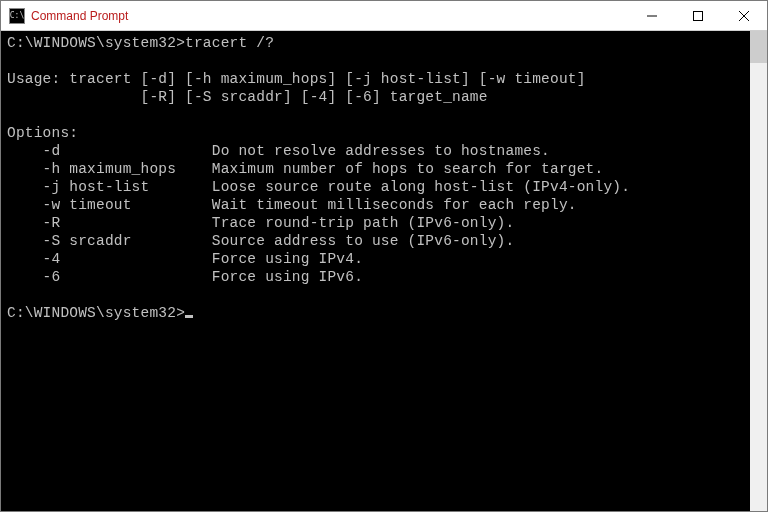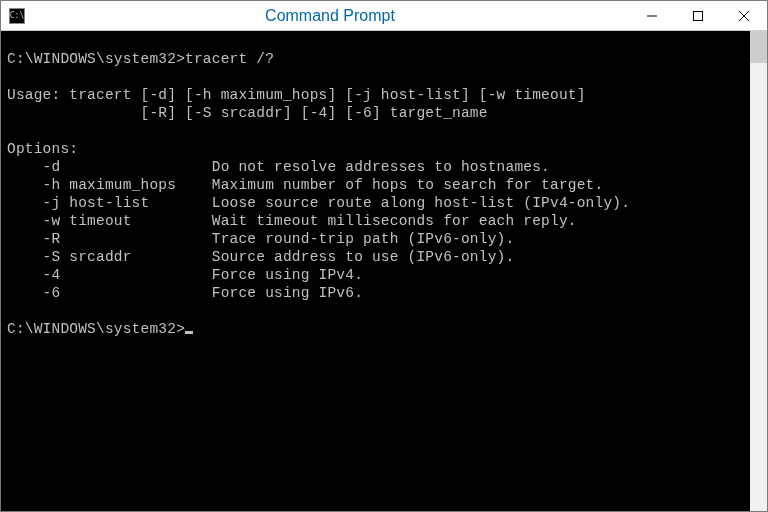--- a/index.html
+++ b/index.html
@@ -37,24 +37,23 @@
       background: #000000;
       display: flex;
       align-items: center;
       justify-content: center;
       font-size: 8px;
       color: #c0c0c0;
       font-family: monospace;
       border: 1px solid #888;
     }
     .title-text {
-      font-size: 16px;
-      color: #0369a1;
+      font-size: 12px;
+      color: #b91c1c;
       flex: 1;
-      text-align: center;
     }
     .window-controls {
       display: flex;
       height: 100%;
     }
     .win-btn {
       width: 46px;
       height: 29px;
       display: flex;
       align-items: center;
@@ -72,21 +71,21 @@
       display: flex;
       background: #000000;
     }
     .terminal {
       flex: 1;
       background: #000000;
       color: #c0c0c0;
       font-family: Consolas, 'Courier New', monospace;
       font-size: 14.5px;
       line-height: 1.24;
-      padding: 20px 6px;
+      padding: 4px 6px;
       white-space: pre;
       overflow: hidden;
       letter-spacing: 0.2px;
     }
     .scrollbar {
       width: 17px;
       background: #f0f0f0;
       position: relative;
     }
     .scroll-thumb {

